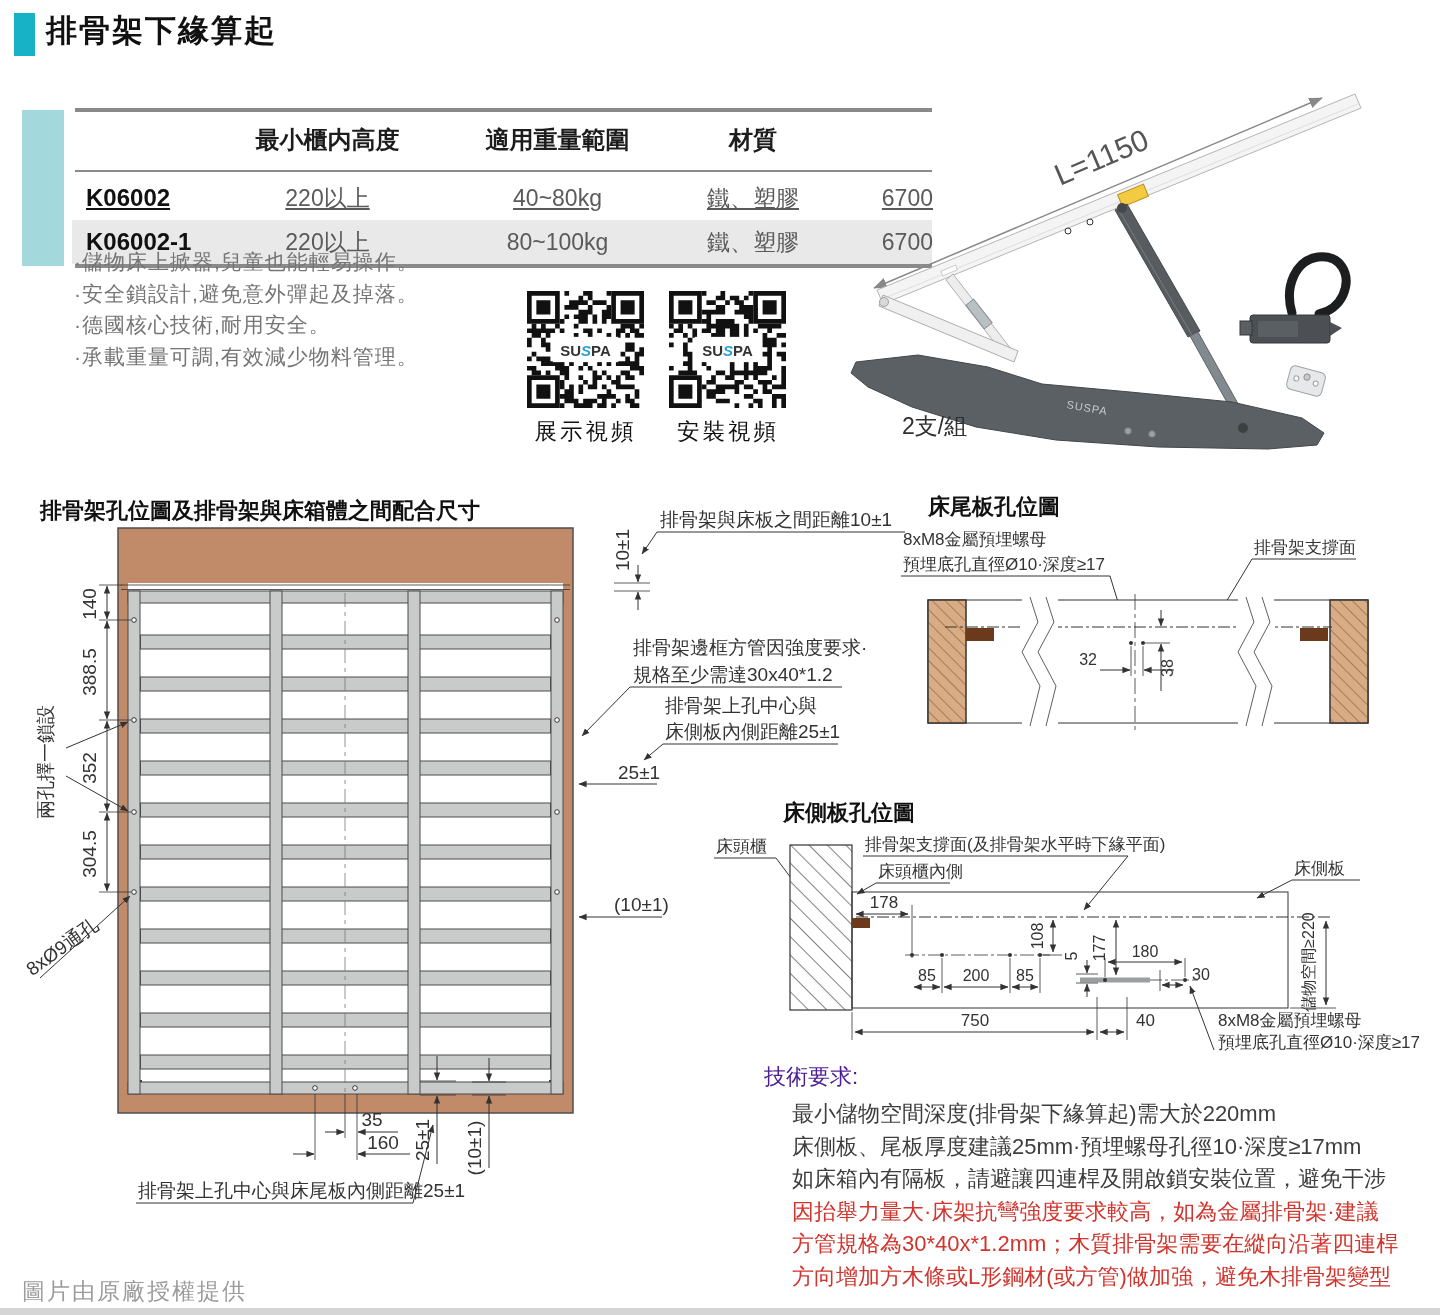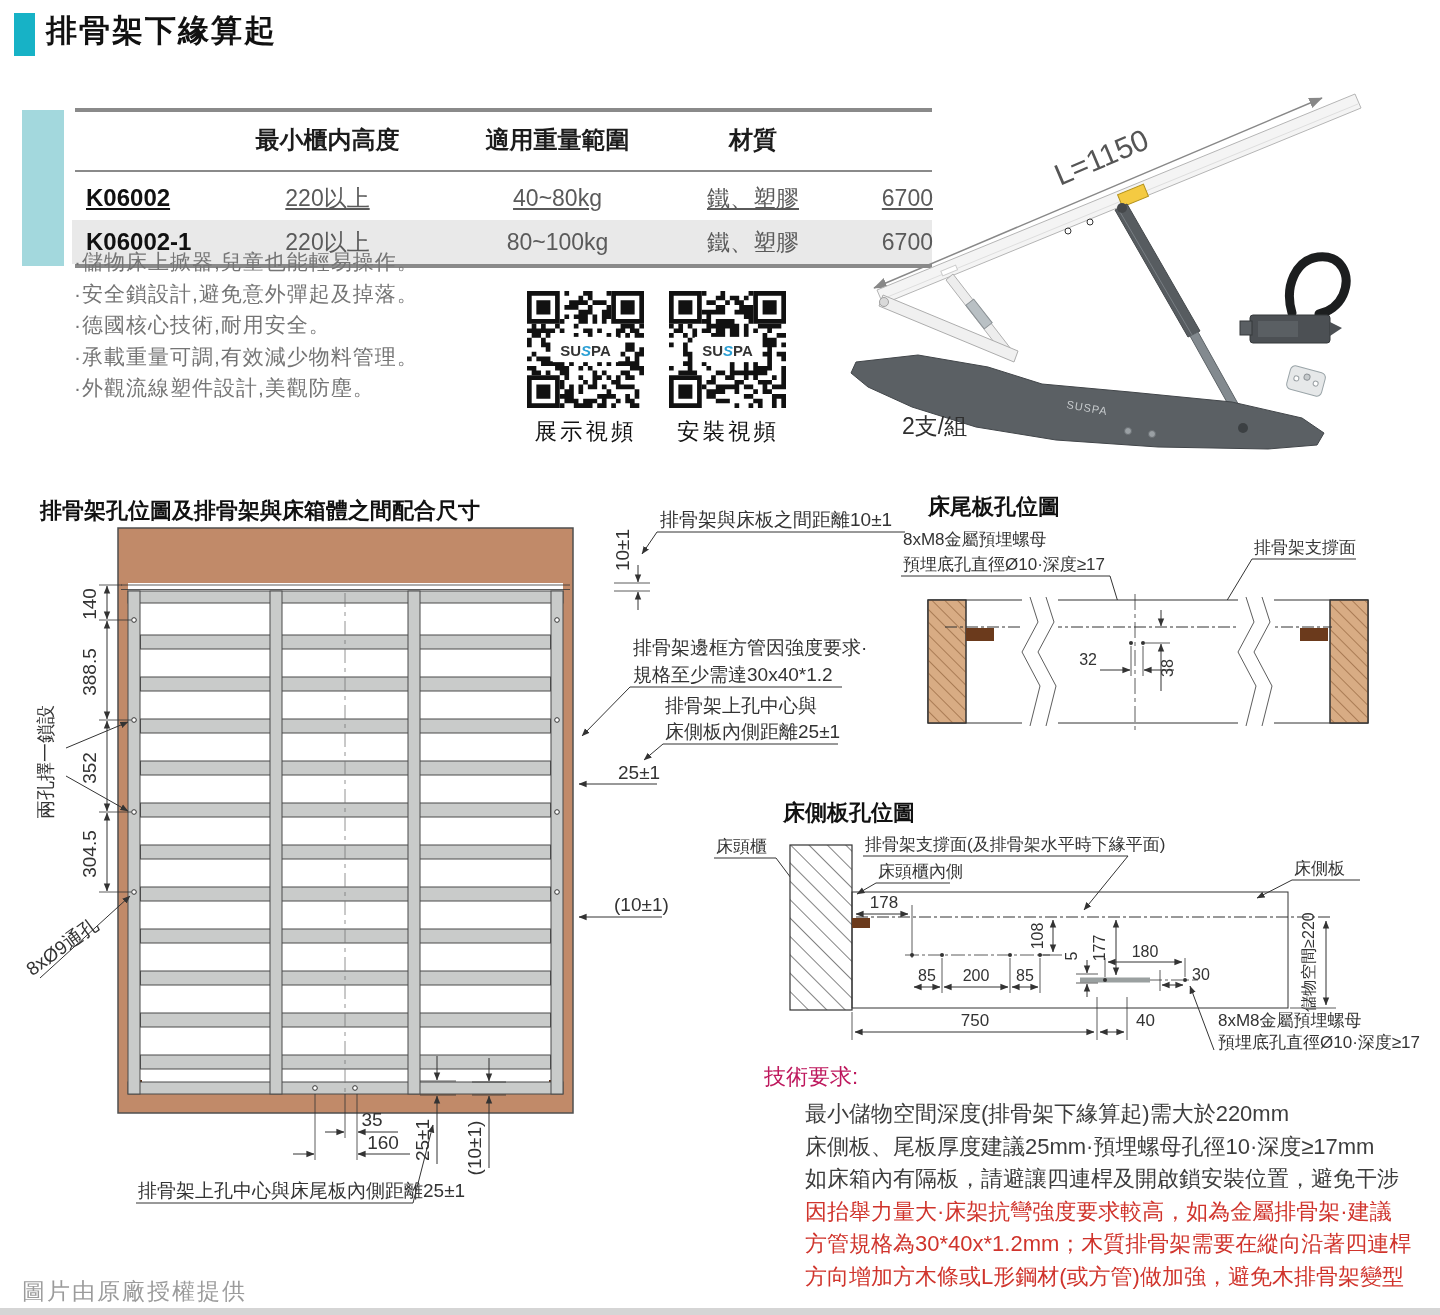--- a/index.html
+++ b/index.html
@@ -19,22 +19,22 @@
   .cell{font-size:23px;color:#5a5a5a;text-align:center;}
   .model{font-weight:bold;color:#111;text-align:left;font-size:24px;}
   #row2-shade{left:72px;top:176px;width:860px;height:44px;background:#e9e9e9;}
   
   #features{left:74px;top:246px;font-size:21px;line-height:31.5px;color:#757575;letter-spacing:1px;}
   
   .qr{width:117px;height:117px;}
   .qrlabel{top:417px;height:30px;line-height:30px;font-size:22.5px;font-weight:normal;color:#111;text-align:center;letter-spacing:3px;}
   
   #tech{left:764px;top:1062px;white-space:nowrap;}
-  #tech .t-title{font-size:22px;color:#be185d;margin-bottom:6px;}
-  #tech .tl{font-size:22px;line-height:32.5px;color:#3d3d3d;margin-left:41px;}
+  #tech .t-title{font-size:22px;color:#4c1d95;margin-bottom:6px;}
+  #tech .tl{font-size:22px;line-height:32.5px;color:#3d3d3d;margin-left:28px;}
   #tech .warn{color:#d0342c;}
   #footer-credit{left:22px;top:1276px;font-size:23px;color:#9b9b9b;letter-spacing:2px;}
   #bottom-strip{left:0;top:1308px;width:1440px;height:7px;background:#d5d5d5;}
   
   svg text{font-family:"Liberation Sans","DejaVu Sans",sans-serif;fill:#333;}
   .ttl{font-size:22px;font-weight:bold;fill:#111;}
   .dt{font-size:17px;}
   .dt19{font-size:19px;}
   .dt16{font-size:16px;}
   .dl{stroke:#333;stroke-width:1;fill:none;}
@@ -72,21 +72,20 @@
   <div class="abs r2 cell" style="left:455px;width:205px;">80~100kg</div>
   <div class="abs r2 cell" style="left:690px;width:126px;">鐵、塑膠</div>
   <div class="abs r2 cell" style="left:845px;width:88px;text-align:right;">6700</div>
 </div>
 
 <div class="abs" id="features">
   <div>·儲物床上掀器,兒童也能輕易操作。</div>
   <div>·安全鎖設計,避免意外彈起及掉落。</div>
   <div>·德國核心技術,耐用安全。</div>
   <div>·承載重量可調,有效減少物料管理。</div>
-  <div>·外觀流線塑件設計,美觀防塵。</div>
 </div>
 
 <svg class="abs qr" id="qr1" style="left:527px;top:291px;" viewBox="0 0 25 25">
     <path d="M8,0h1v1h-1zM12,0h1v1h-1zM13,0h1v1h-1zM17,0h1v1h-1zM11,1h1v1h-1zM13,1h1v1h-1zM9,2h1v1h-1zM10,2h1v1h-1zM11,2h1v1h-1zM12,2h1v1h-1zM14,2h1v1h-1zM15,2h1v1h-1zM16,2h1v1h-1zM8,3h1v1h-1zM9,3h1v1h-1zM10,3h1v1h-1zM13,3h1v1h-1zM17,3h1v1h-1zM11,4h1v1h-1zM12,4h1v1h-1zM13,4h1v1h-1zM16,4h1v1h-1zM17,4h1v1h-1zM8,5h1v1h-1zM10,5h1v1h-1zM11,5h1v1h-1zM12,5h1v1h-1zM14,5h1v1h-1zM16,5h1v1h-1zM17,5h1v1h-1zM7,6h1v1h-1zM11,6h1v1h-1zM12,6h1v1h-1zM14,6h1v1h-1zM16,6h1v1h-1zM1,7h1v1h-1zM3,7h1v1h-1zM6,7h1v1h-1zM10,7h1v1h-1zM20,7h1v1h-1zM21,7h1v1h-1zM22,7h1v1h-1zM24,7h1v1h-1zM0,8h1v1h-1zM1,8h1v1h-1zM2,8h1v1h-1zM3,8h1v1h-1zM4,8h1v1h-1zM5,8h1v1h-1zM7,8h1v1h-1zM12,8h1v1h-1zM13,8h1v1h-1zM15,8h1v1h-1zM19,8h1v1h-1zM20,8h1v1h-1zM22,8h1v1h-1zM23,8h1v1h-1zM1,9h1v1h-1zM2,9h1v1h-1zM4,9h1v1h-1zM10,9h1v1h-1zM13,9h1v1h-1zM17,9h1v1h-1zM19,9h1v1h-1zM21,9h1v1h-1zM23,9h1v1h-1zM24,9h1v1h-1zM0,10h1v1h-1zM3,10h1v1h-1zM0,11h1v1h-1zM3,11h1v1h-1zM4,11h1v1h-1zM21,11h1v1h-1zM22,11h1v1h-1zM4,12h1v1h-1zM21,12h1v1h-1zM22,12h1v1h-1zM24,12h1v1h-1zM1,13h1v1h-1zM20,13h1v1h-1zM23,13h1v1h-1zM24,13h1v1h-1zM0,14h1v1h-1zM2,14h1v1h-1zM3,14h1v1h-1zM4,14h1v1h-1zM21,14h1v1h-1zM23,14h1v1h-1zM3,15h1v1h-1zM4,15h1v1h-1zM5,15h1v1h-1zM6,15h1v1h-1zM7,15h1v1h-1zM9,15h1v1h-1zM12,15h1v1h-1zM15,15h1v1h-1zM17,15h1v1h-1zM19,15h1v1h-1zM20,15h1v1h-1zM21,15h1v1h-1zM22,15h1v1h-1zM23,15h1v1h-1zM0,16h1v1h-1zM1,16h1v1h-1zM6,16h1v1h-1zM7,16h1v1h-1zM8,16h1v1h-1zM11,16h1v1h-1zM13,16h1v1h-1zM22,16h1v1h-1zM23,16h1v1h-1zM24,16h1v1h-1zM1,17h1v1h-1zM2,17h1v1h-1zM4,17h1v1h-1zM7,17h1v1h-1zM8,17h1v1h-1zM14,17h1v1h-1zM16,17h1v1h-1zM20,17h1v1h-1zM21,17h1v1h-1zM24,17h1v1h-1zM8,18h1v1h-1zM11,18h1v1h-1zM14,18h1v1h-1zM15,18h1v1h-1zM17,18h1v1h-1zM19,18h1v1h-1zM21,18h1v1h-1zM22,18h1v1h-1zM7,19h1v1h-1zM12,19h1v1h-1zM14,19h1v1h-1zM18,19h1v1h-1zM19,19h1v1h-1zM7,20h1v1h-1zM9,20h1v1h-1zM11,20h1v1h-1zM13,20h1v1h-1zM14,20h1v1h-1zM16,20h1v1h-1zM19,20h1v1h-1zM20,20h1v1h-1zM21,20h1v1h-1zM22,20h1v1h-1zM8,21h1v1h-1zM9,21h1v1h-1zM11,21h1v1h-1zM17,21h1v1h-1zM23,21h1v1h-1zM7,22h1v1h-1zM8,22h1v1h-1zM9,22h1v1h-1zM15,22h1v1h-1zM16,22h1v1h-1zM17,22h1v1h-1zM18,22h1v1h-1zM21,22h1v1h-1zM23,22h1v1h-1zM8,23h1v1h-1zM9,23h1v1h-1zM10,23h1v1h-1zM12,23h1v1h-1zM13,23h1v1h-1zM14,23h1v1h-1zM16,23h1v1h-1zM19,23h1v1h-1zM21,23h1v1h-1zM22,23h1v1h-1zM7,24h1v1h-1zM10,24h1v1h-1zM11,24h1v1h-1zM12,24h1v1h-1zM13,24h1v1h-1zM15,24h1v1h-1zM16,24h1v1h-1zM18,24h1v1h-1zM22,24h1v1h-1zM23,24h1v1h-1z" fill="#111"></path>
   <rect x="5.5" y="9.8" width="14" height="5.4" fill="#fff"></rect>
   <text x="12.5" y="13.9" text-anchor="middle" style="font-size:3.2px;font-weight:bold;"><tspan>SU</tspan><tspan fill="#2b9fd4" font-style="italic">S</tspan><tspan>PA</tspan></text>
 <path d="M0,0h7v7h-7z M1,1h5v5h-5z M2,2h3v3h-3z" fill="#111" fill-rule="evenodd"></path>
     <path d="M18,0h7v7h-7z M19,1h5v5h-5z M20,2h3v3h-3z" fill="#111" fill-rule="evenodd"></path>
     <path d="M0,18h7v7h-7z M1,19h5v5h-5z M2,20h3v3h-3z" fill="#111" fill-rule="evenodd"></path>
   </svg>

